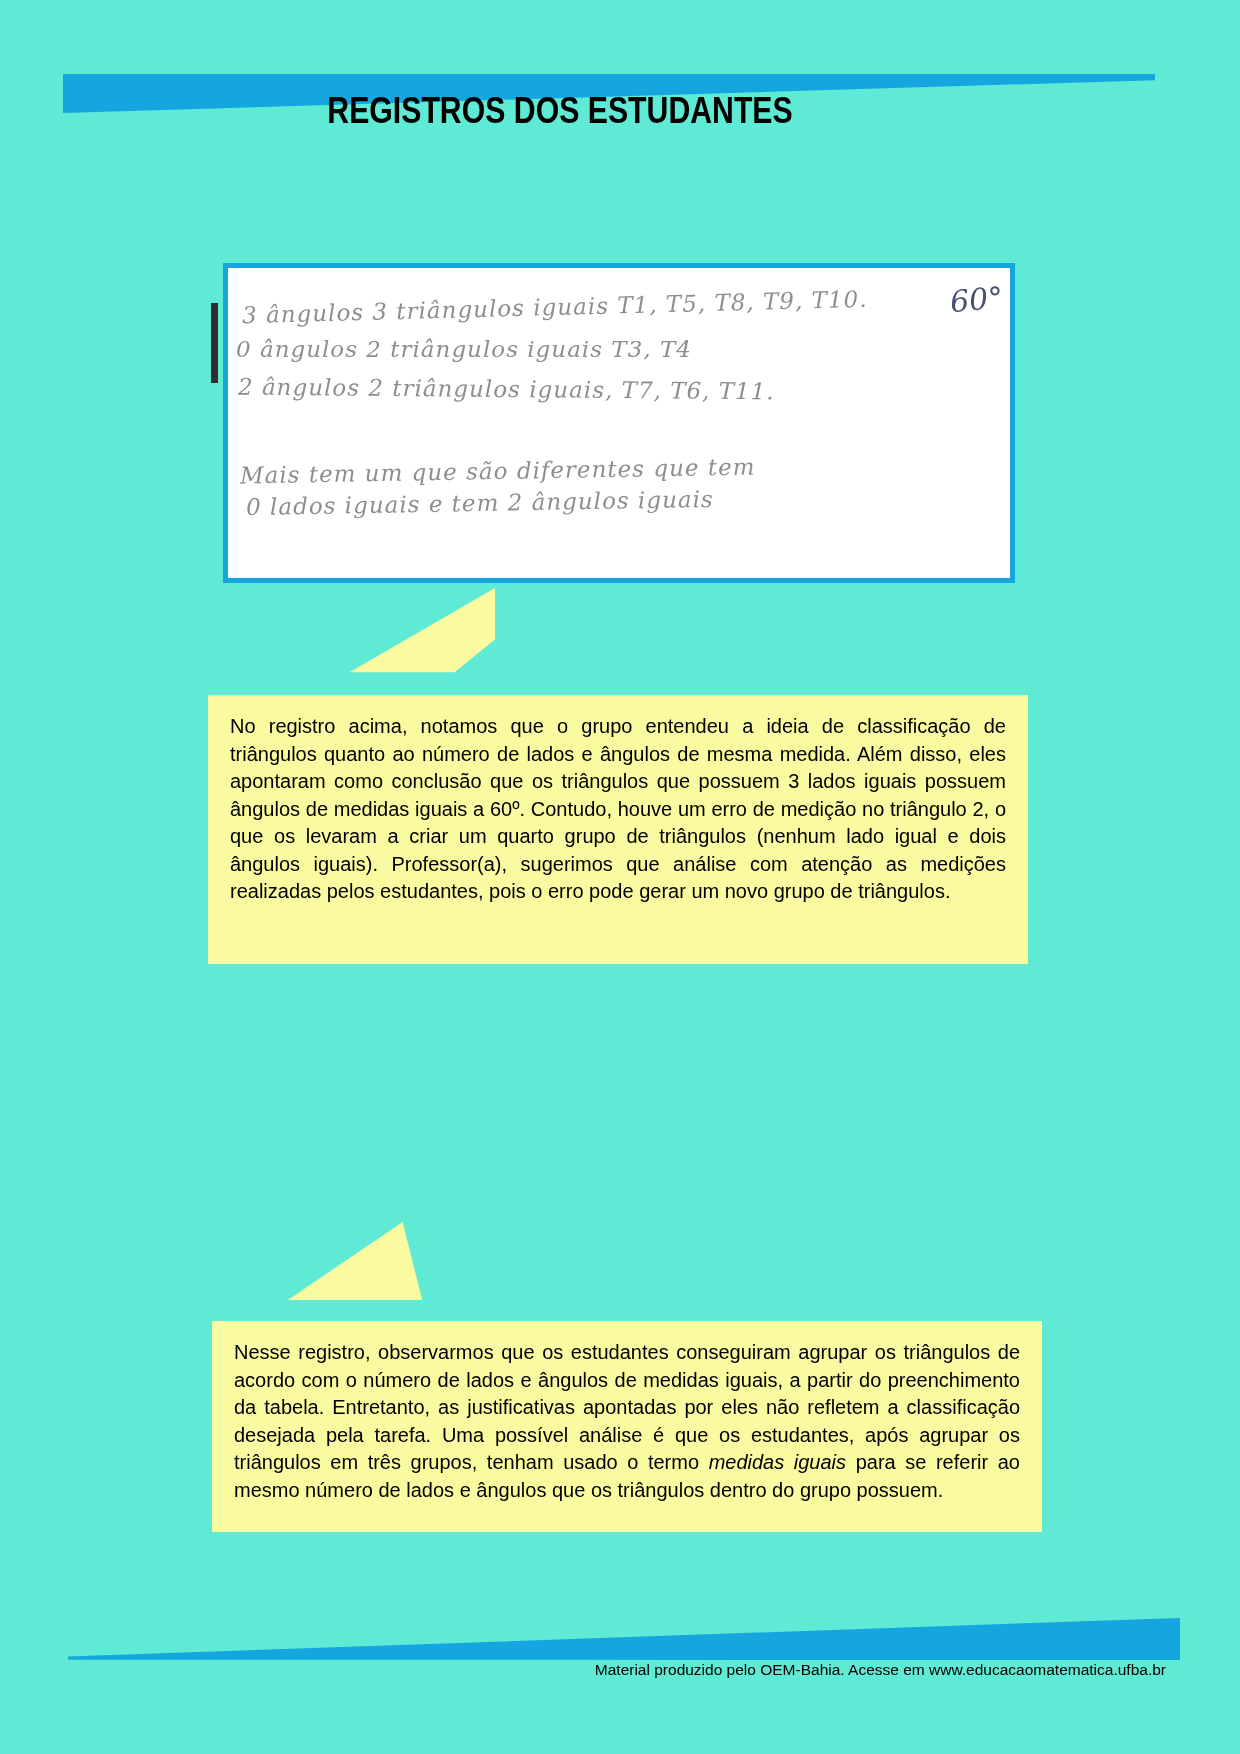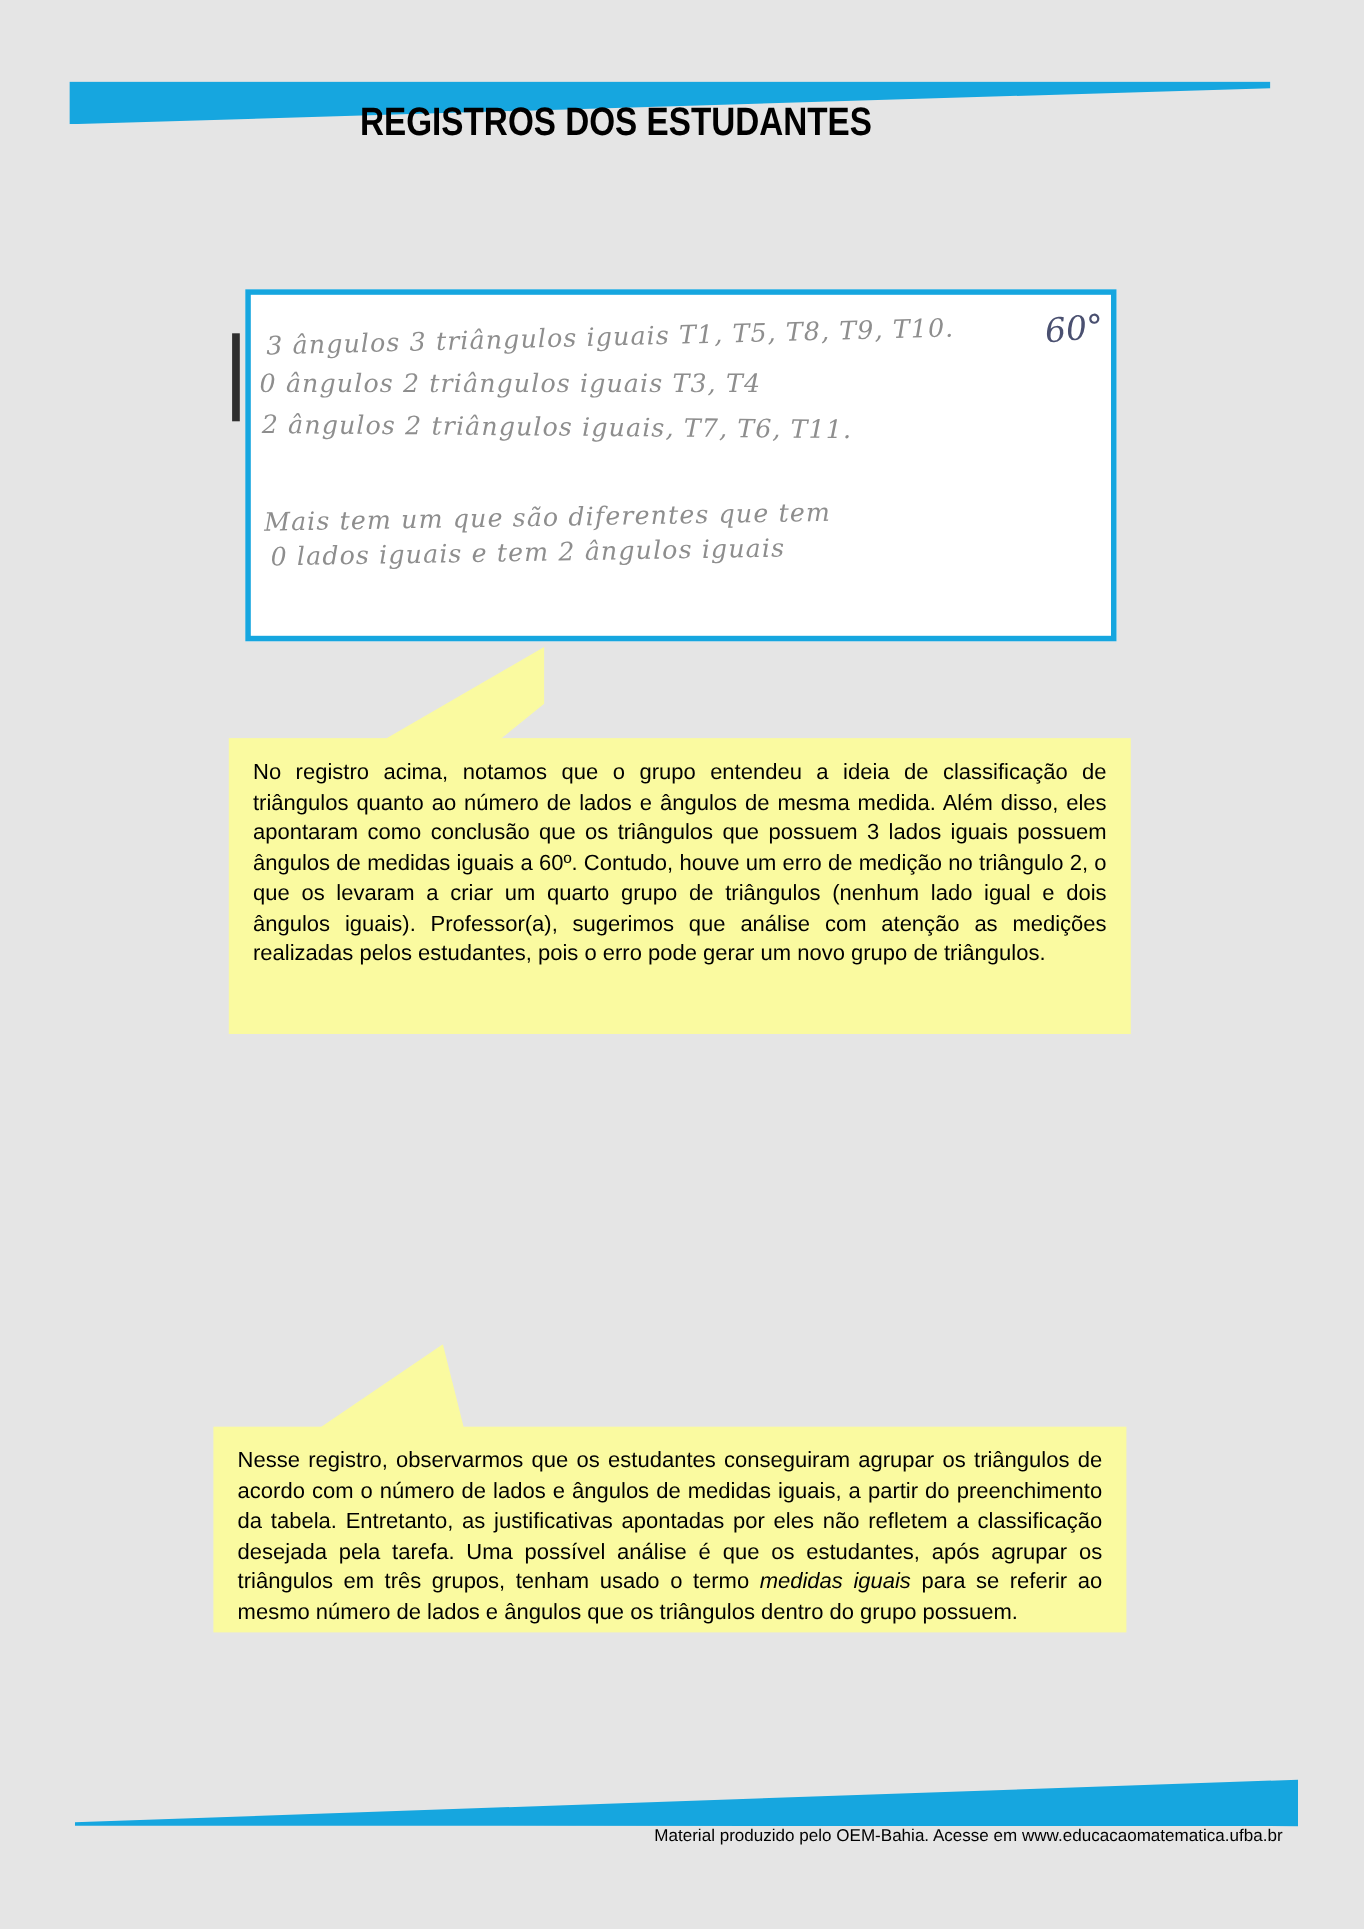--- a/index.html
+++ b/index.html
@@ -1,21 +1,21 @@
 <!DOCTYPE html>
 <html lang="pt"><head>
 <meta charset="utf-8">
 <style>
   * { margin: 0; padding: 0; box-sizing: border-box; }
   html, body { background: #ffffff; }
   #page {
     position: relative;
     width: 1240px;
     height: 1754px;
-    background: #e5e5e5;
+    background: #5eead4;
     overflow: hidden;
     font-family: "Liberation Sans", sans-serif;
   }
   
   .band { position: absolute; background: #16A6DF; }
   #top-band {
     left: 63px; top: 74px; width: 1092px; height: 39px;
     clip-path: polygon(0 0, 100% 0, 100% 16%, 0 100%);
   }
   #bottom-band {
@@ -72,32 +72,33 @@
   #r2-line3 { left: 10px; top: 128px; transform: rotate(0.5deg); }
   
   .callout-rect {
     position: absolute;
     background: #FAFAA0;
     padding: 18px 22px;
     font-size: 20px;
     line-height: 27.5px;
     text-align: justify;
     color: #000;
+    margin-top: 24px;
   }
   .callout-tail { position: absolute; background: #FAFAA0; }
   #callout-1-tail {
     left: 345px; top: 588px; width: 150px; height: 86px;
     clip-path: polygon(100% 0, 3% 98%, 73% 98%, 100% 60%);
   }
   #callout-1 { left: 208px; top: 671px; width: 820px; height: 269px; }
   #callout-2-tail {
     left: 285px; top: 1222px; width: 140px; height: 78px;
     clip-path: polygon(84% 0, 2% 100%, 98% 100%);
   }
-  #callout-2 { left: 194px; top: 1297px; width: 830px; height: 187px; }
+  #callout-2 { left: 212px; top: 1297px; width: 830px; height: 211px; }
   #callout-2 em { font-style: italic; }
   
   #footer-credit {
     position: absolute; left: 384px; top: 1661px; width: 782px;
     text-align: right;
     font-size: 15.5px;
     color: #000;
     white-space: nowrap;
   }
 </style>

